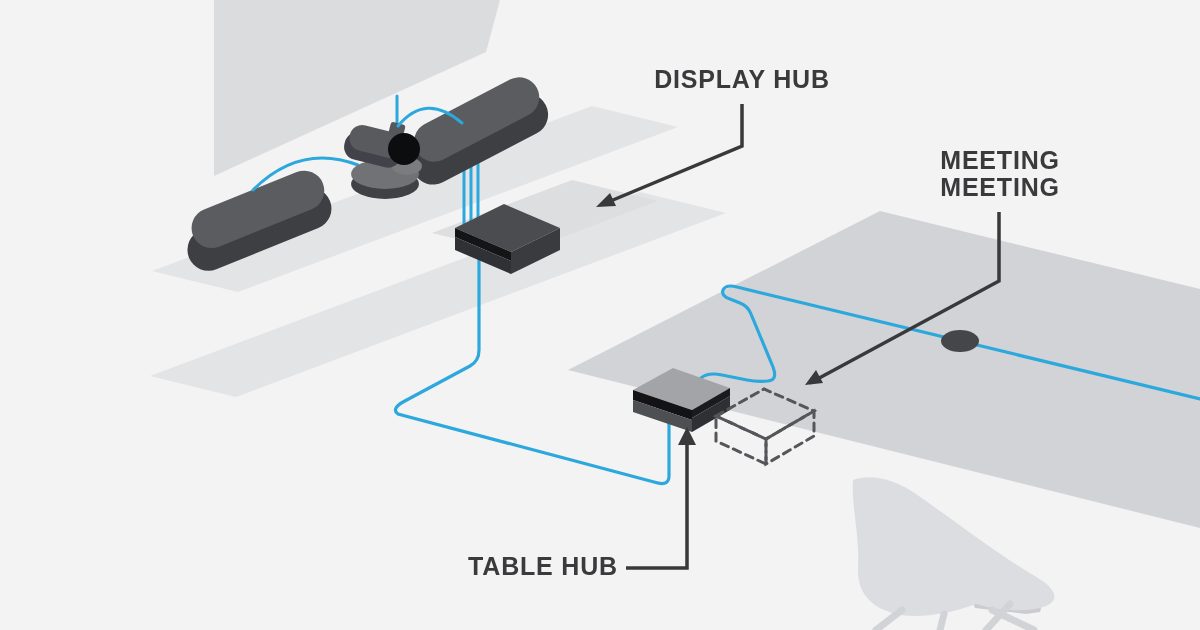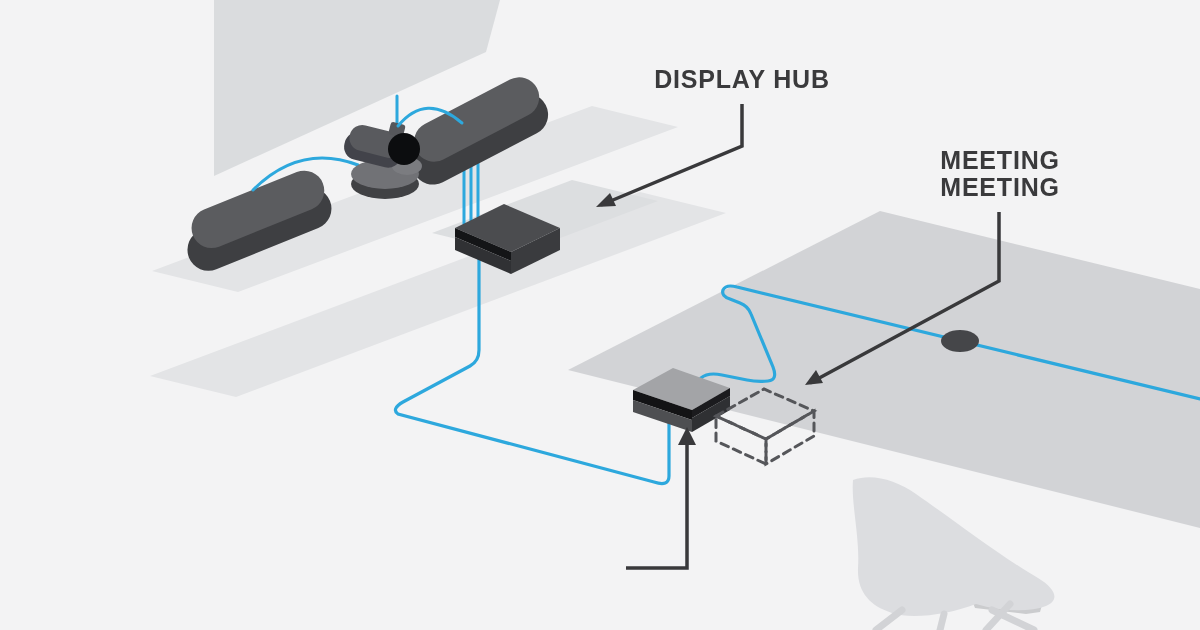--- a/index.html
+++ b/index.html
@@ -134,14 +134,15 @@
   </g>
 </svg>
 
   <div class="diagram-label" id="label-display-hub">DISPLAY HUB</div>
 
   <div class="diagram-label" id="label-meeting-computer">
     <span>MEETING</span>
     <span>MEETING</span>
   </div>
 
+  <div class="diagram-label" id="label-table-hub">TABLE HUB</div>
 
 </div>
 
 </body></html>

